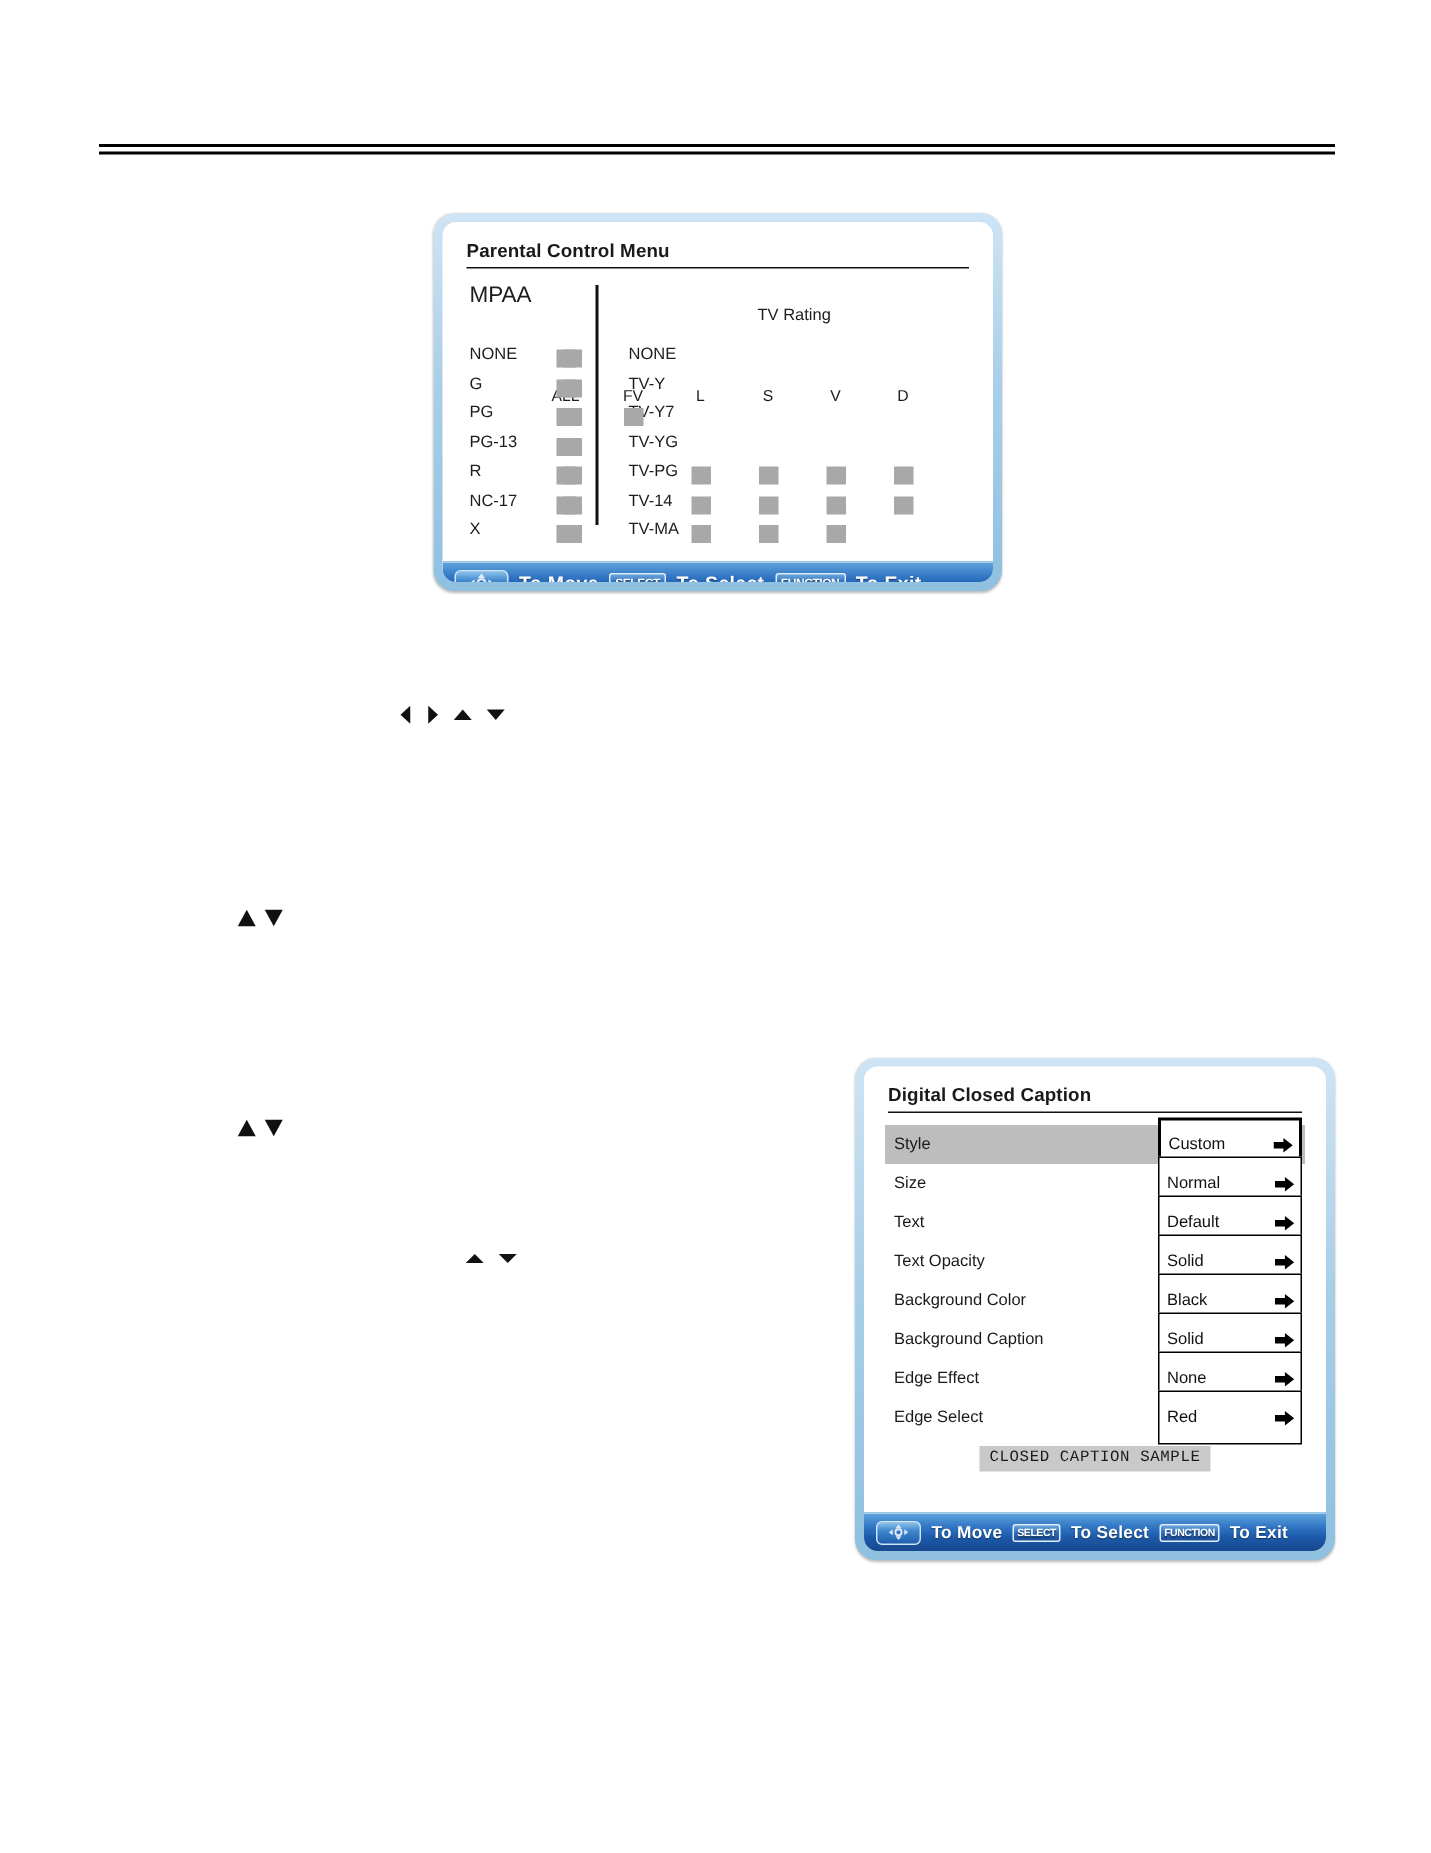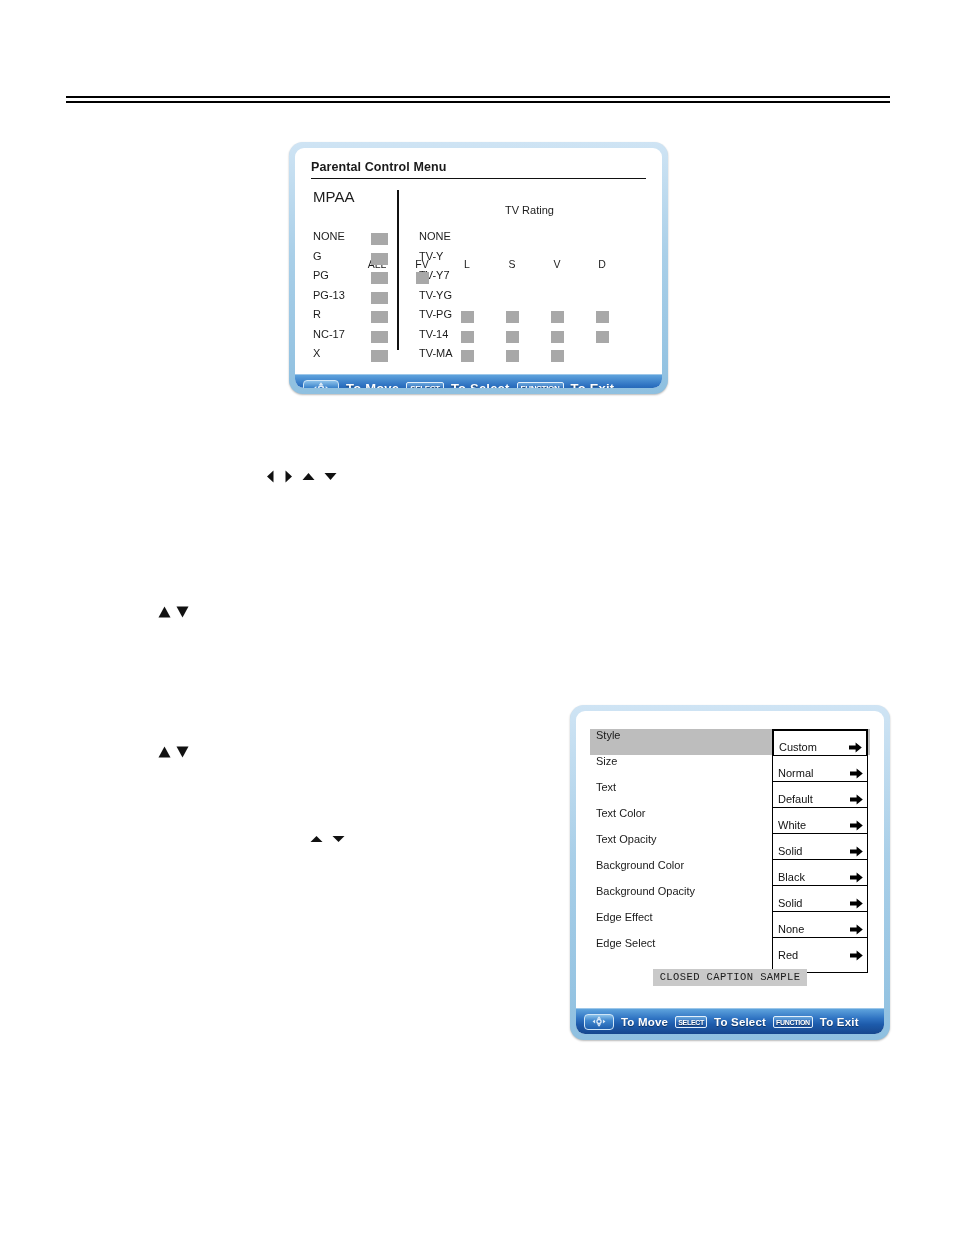--- a/index.html
+++ b/index.html
@@ -109,21 +109,21 @@
     white-space:nowrap;
     text-shadow:0 1px 1px rgba(0,0,0,.5);
     flex:0 0 auto;
   }
   .osd-bar.small .keycap { font-size:7px; padding:2px 2px 1px 2px; }
 
   
   #dcc-frame { left:570px; top:705px; width:320px; height:335px; }
   .dcc-list { margin-top:8px; }
   .dcc-row {
-    display:flex; justify-content:space-between;
+    display:flex; align-items:center; justify-content:space-between;
     height:26px; padding:0 2px 0 6px;
   }
   .dcc-row.selected { background:#bdbdbd; }
   .dcc-label { font-size:11px; color:#1a1a1a; white-space:nowrap; }
   .dcc-value {
     width:96px; height:36px;
     border:1.4px solid #000;
     background:#fff;
     display:flex; align-items:center; justify-content:space-between;
     padding:0 4px 0 5px;
@@ -288,20 +288,21 @@
       <path d="M6.5 1 L12.5 7 L0.5 7 Z" fill="#111"></path>
     </svg>
   <svg width="13" height="8" viewBox="0 0 13 8">
       <path d="M6.5 7 L0.5 1 L12.5 1 Z" fill="#111"></path>
     </svg>
 </div>
 
 <div class="osd" id="dcc-frame">
   <div class="osd-inner">
     <div class="osd-body">
+      <div class="menu-title">Digital Closed Caption</div>
 
       <div class="dcc-list" id="dcc-rows">
           <div class="dcc-row selected">
             <span class="dcc-label">Style</span>
             <span class="dcc-value">
               <span>Custom</span>
               <svg class="arrow-right" width="13" height="11" viewBox="0 0 13 11">
                 <path d="M0 3.4 H6.6 V0.6 L12.8 5.5 L6.6 10.4 V7.6 H0 Z" fill="#000"></path>
               </svg>
             </span>
@@ -318,48 +319,39 @@
           <div class="dcc-row">
             <span class="dcc-label">Text</span>
             <span class="dcc-value">
               <span>Default</span>
               <svg class="arrow-right" width="13" height="11" viewBox="0 0 13 11">
                 <path d="M0 3.4 H6.6 V0.6 L12.8 5.5 L6.6 10.4 V7.6 H0 Z" fill="#000"></path>
               </svg>
             </span>
           </div>
           <div class="dcc-row">
-            <span class="dcc-label">Text Color</span>
-            <span class="dcc-value">
-              <span>White</span>
-              <svg class="arrow-right" width="13" height="11" viewBox="0 0 13 11">
-                <path d="M0 3.4 H6.6 V0.6 L12.8 5.5 L6.6 10.4 V7.6 H0 Z" fill="#000"></path>
-              </svg>
-            </span>
-          </div>
-          <div class="dcc-row">
             <span class="dcc-label">Text Opacity</span>
             <span class="dcc-value">
               <span>Solid</span>
               <svg class="arrow-right" width="13" height="11" viewBox="0 0 13 11">
                 <path d="M0 3.4 H6.6 V0.6 L12.8 5.5 L6.6 10.4 V7.6 H0 Z" fill="#000"></path>
               </svg>
             </span>
           </div>
           <div class="dcc-row">
             <span class="dcc-label">Background Color</span>
             <span class="dcc-value">
               <span>Black</span>
               <svg class="arrow-right" width="13" height="11" viewBox="0 0 13 11">
                 <path d="M0 3.4 H6.6 V0.6 L12.8 5.5 L6.6 10.4 V7.6 H0 Z" fill="#000"></path>
               </svg>
             </span>
           </div>
           <div class="dcc-row">
-            <span class="dcc-label">Background Opacity</span>
+            <span class="dcc-label">Background Caption</span>
             <span class="dcc-value">
               <span>Solid</span>
               <svg class="arrow-right" width="13" height="11" viewBox="0 0 13 11">
                 <path d="M0 3.4 H6.6 V0.6 L12.8 5.5 L6.6 10.4 V7.6 H0 Z" fill="#000"></path>
               </svg>
             </span>
           </div>
           <div class="dcc-row">
             <span class="dcc-label">Edge Effect</span>
             <span class="dcc-value">

